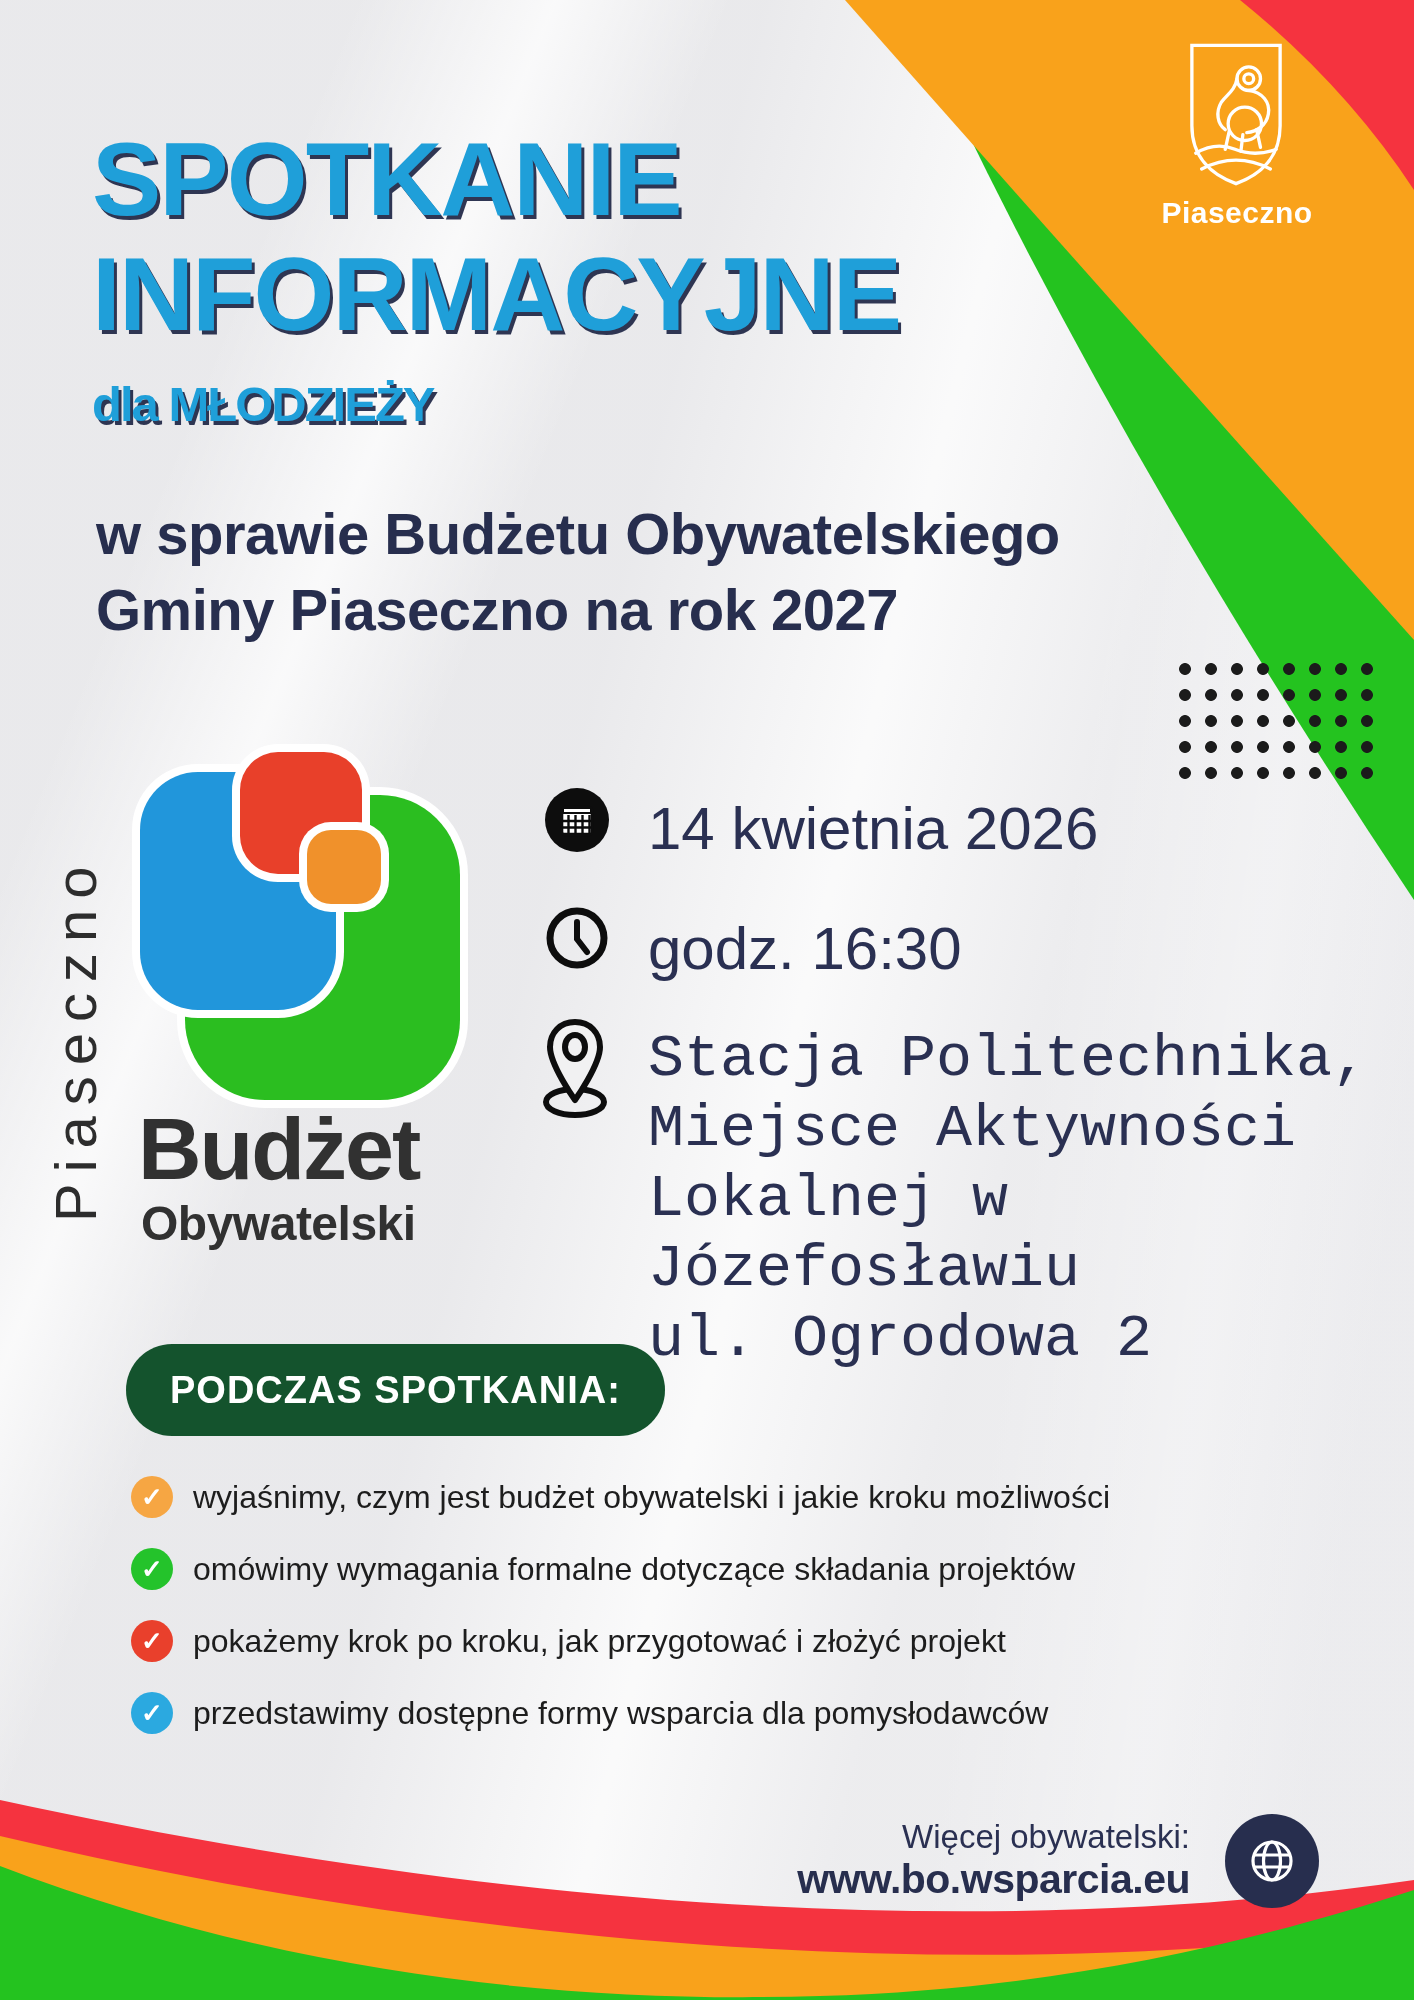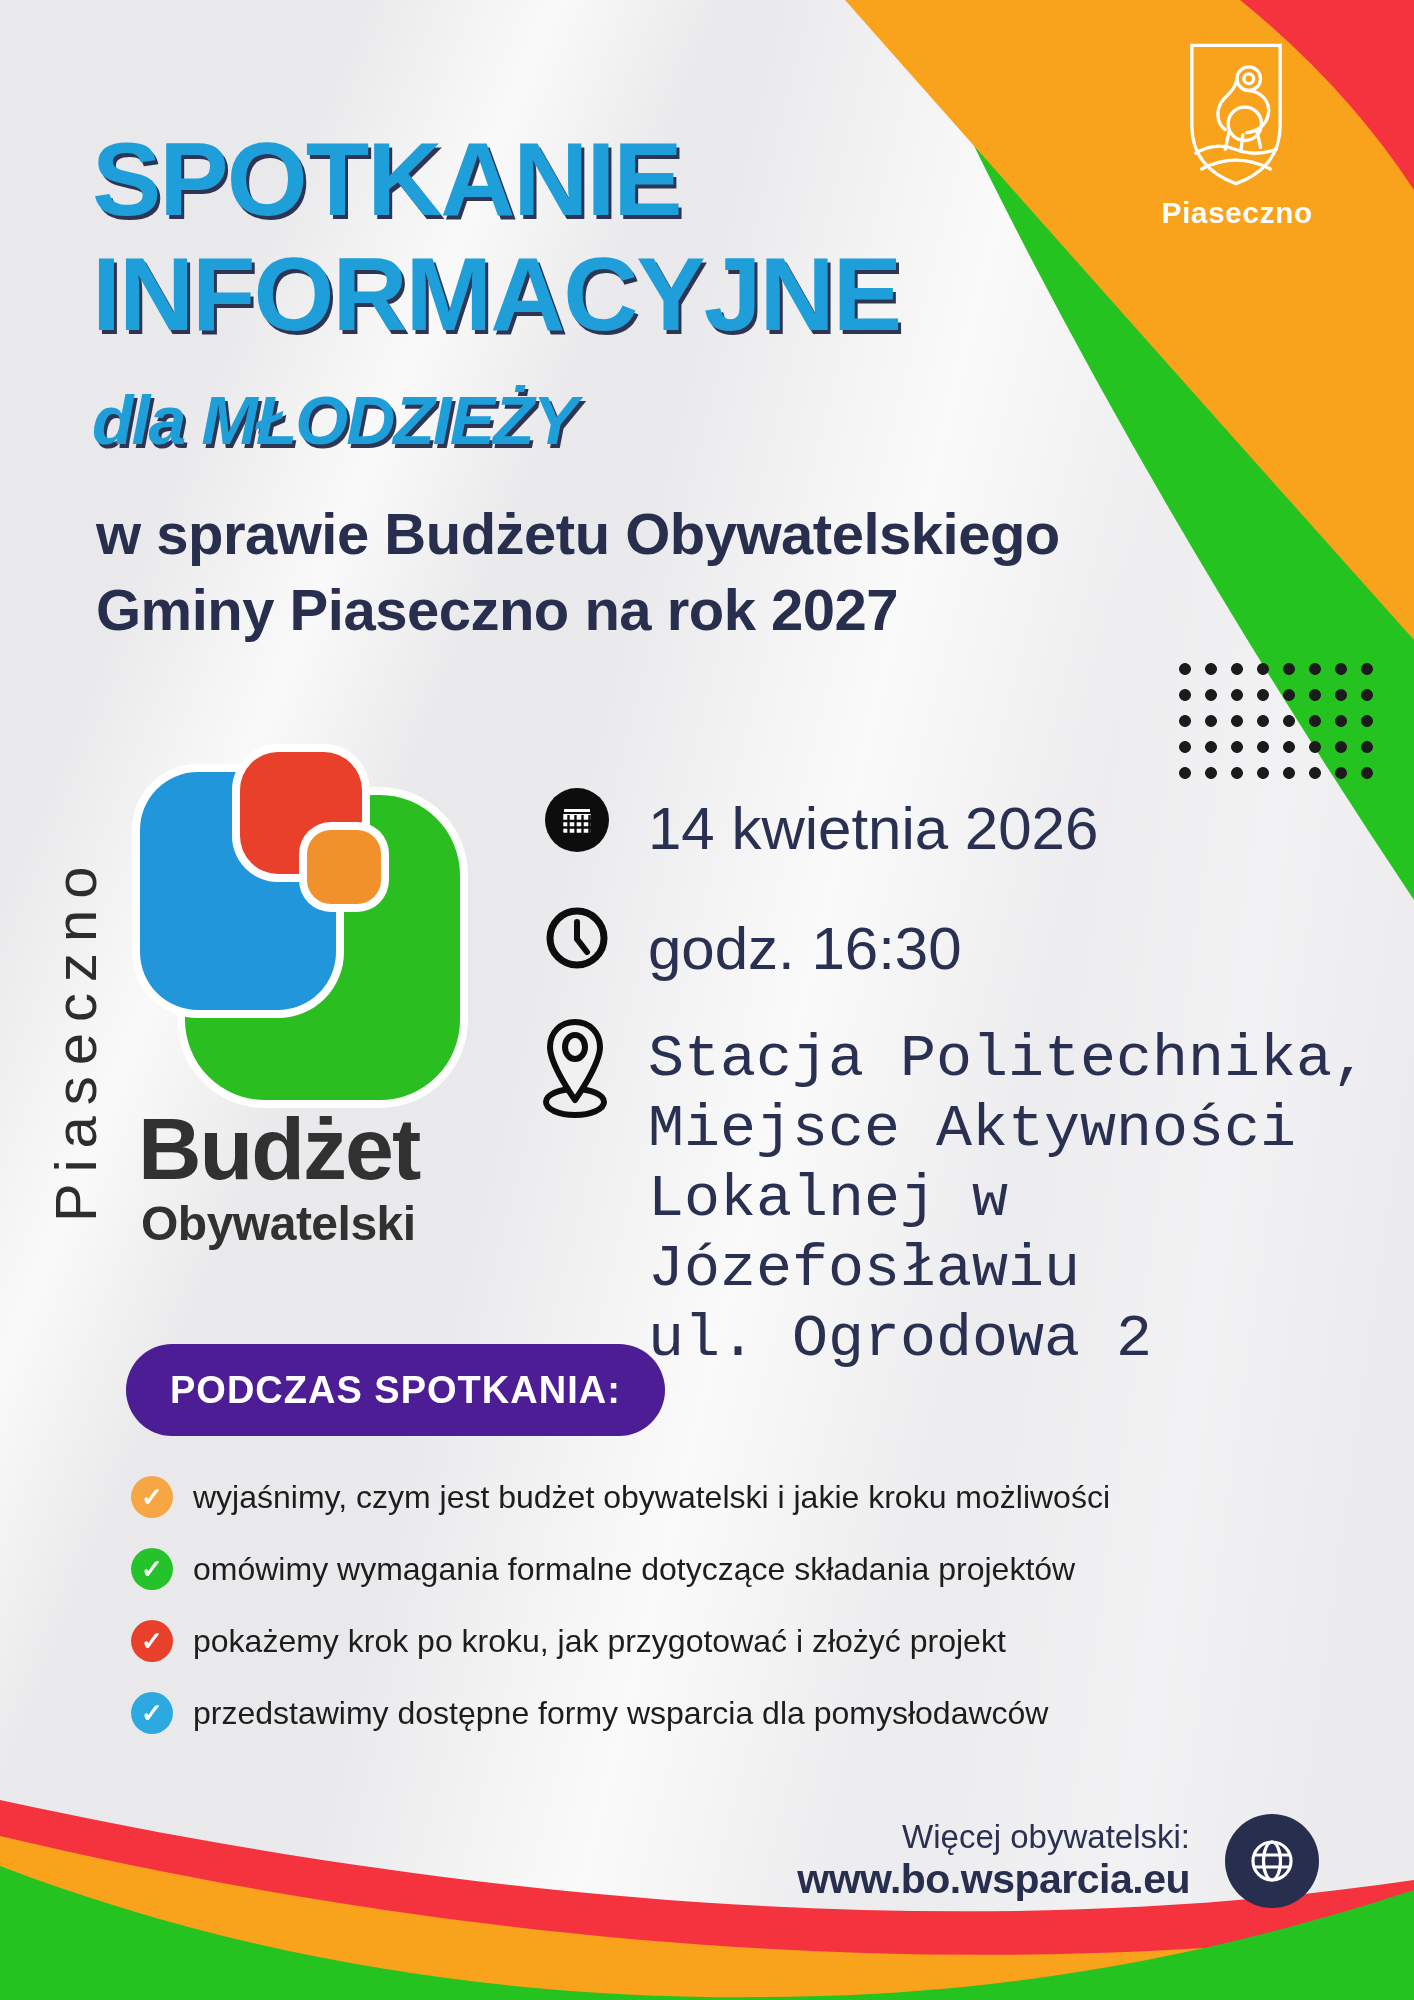--- a/index.html
+++ b/index.html
@@ -21,21 +21,21 @@
 
   .crest{position:absolute;left:1186px;top:38px;width:100px;height:152px;}
   .crest-name{
     position:absolute;left:1152px;top:196px;width:170px;text-align:center;
     color:#ffffff;font-size:30px;font-weight:bold;letter-spacing:.5px;
   }
 
   .title{position:absolute;left:92px;top:122px;color:#1f9fd9;font-weight:bold;
     text-shadow:3px 4px 0 rgba(29,37,68,.92);letter-spacing:-2px;}
   .title .l1,.title .l2{font-size:104px;line-height:115px;}
-  .title .l3{font-size:68px;line-height:96px;margin-top:20px;font-style:italic;}
+  .title .l3{font-size:49px;line-height:96px;margin-top:4px;}
 
   .subtitle{position:absolute;left:81px;top:496px;font-size:58px;font-weight:bold;
     color:#272e4e;line-height:76px;white-space:pre-line;letter-spacing:-.5px;margin-left:15px;}
 
   .dots{position:absolute;left:1172px;top:656px;width:208px;height:130px;
     background-image:radial-gradient(circle at 13px 13px,#1b1b1b 5.5px,transparent 6.3px);
     background-size:26px 26px;}
 
   
   .sq{position:absolute;box-shadow:0 0 0 8px #ffffff;}
@@ -47,21 +47,21 @@
     width:440px;font-size:58px;letter-spacing:11px;color:#2d2d2d;}
   .logo-title{position:absolute;left:138px;top:1098px;font-size:88px;font-weight:bold;color:#313131;letter-spacing:-2px;}
   .logo-subtitle{position:absolute;left:141px;top:1196px;font-size:48px;font-weight:bold;color:#313131;letter-spacing:-.5px;}
 
   
   .d-icon{position:absolute;width:64px;height:64px;}
   .d-text{position:absolute;font-size:60px;color:#2a3052;letter-spacing:0;}
   .loc-text{line-height:70px;white-space:pre-line;}
 
   .pill{position:absolute;left:126px;top:1344px;height:92px;line-height:92px;
-    padding:0 44px;border-radius:46px;background:#4c1d95;color:#ffffff;
+    padding:0 44px;border-radius:46px;background:#14532d;color:#ffffff;
     font-size:38px;font-weight:bold;letter-spacing:1px;display:inline-block;}
 
   .agenda{position:absolute;left:131px;top:1476px;}
   .agenda-row{display:flex;align-items:center;height:42px;margin-bottom:30px;}
   .check{width:42px;height:42px;border-radius:50%;color:#fff;font-size:26px;font-weight:bold;
     display:flex;align-items:center;justify-content:center;margin-right:20px;flex:none;}
   .agenda-text{font-size:32px;color:#1d1d1d;}
 
   .more-label{position:absolute;right:224px;top:1818px;font-size:33px;color:#2a3052;text-align:right;}
   .site-url{position:absolute;right:224px;top:1856px;font-size:41px;font-weight:bold;color:#272e4e;text-align:right;letter-spacing:-.5px;}

